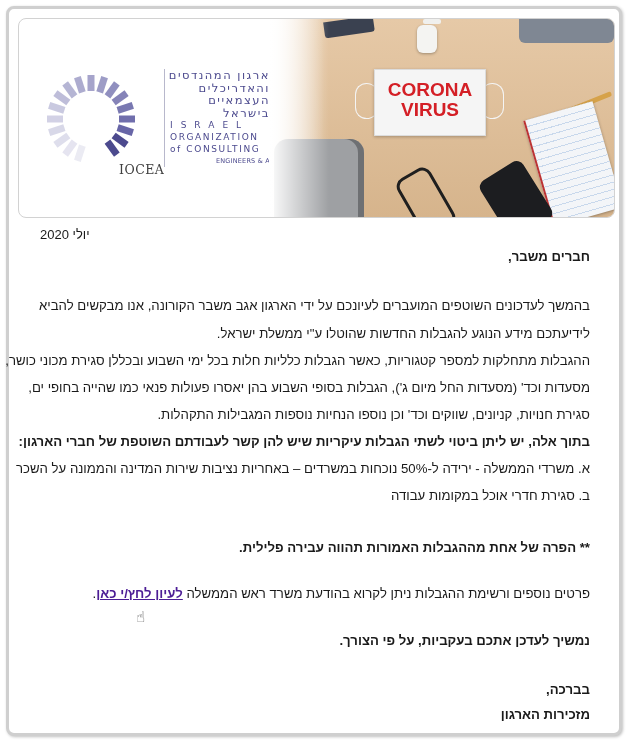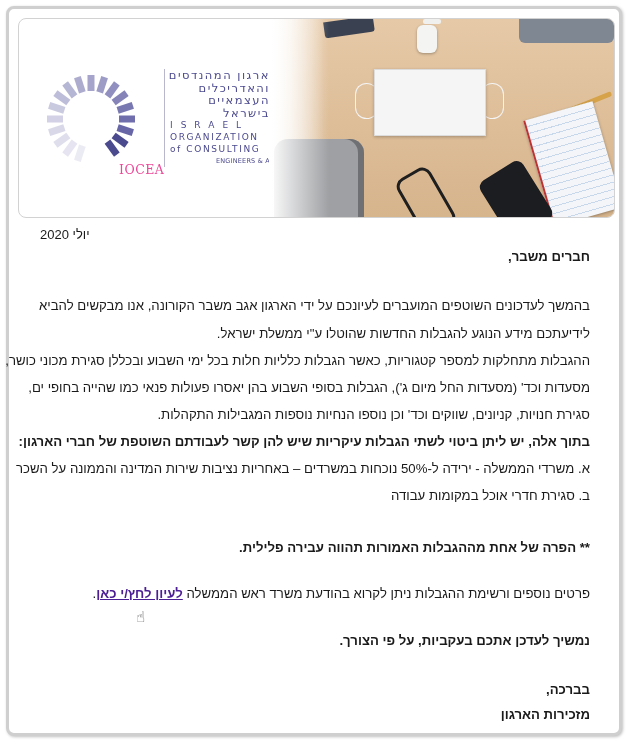--- a/index.html
+++ b/index.html
@@ -12,21 +12,21 @@
     }
     .banner {
       position: absolute; left: 18px; top: 18px; width: 595px; height: 198px;
       border: 1px solid #d2d2d2; border-radius: 8px; overflow: hidden; background: #fff;
     }
     .logo { position: absolute; left: 22px; top: 50px; width: 200px; height: 110px; }
     .logo-text { position: absolute; left: 123px; top: 0; width: 100px; border-left: 1px solid #b8b8cc; padding-left: 5px; color: #4c4a8e; }
     .logo-he { font-family: "DejaVu Sans", sans-serif; font-size: 11.5px; line-height: 12.5px; direction: rtl; text-align: right; letter-spacing: 1.5px; white-space: nowrap; }
     .logo-en { font-family: "DejaVu Sans", sans-serif; font-size: 9px; line-height: 12px; letter-spacing: 1.6px; white-space: nowrap; }
     .logo-en.small { font-size: 6.5px; letter-spacing: 0.2px; padding-left: 46px; }
-    .iocea { position: absolute; left: 78px; top: 93px; font-family: "DejaVu Serif", serif; font-size: 12.5px; color: #ec4899; letter-spacing: 0.5px; }
+    .iocea { position: absolute; left: 78px; top: 93px; font-family: "DejaVu Serif", serif; font-size: 12.5px; color: #404040; letter-spacing: 0.5px; }
     .photo {
       position: absolute; left: 250px; top: 0; width: 345px; height: 198px;
       background: linear-gradient(90deg, #ffffff 0%, rgba(255,255,255,0) 16%), linear-gradient(180deg, #e6c9a7 0%, #d6b48c 100%);
       background-blend-mode: normal;
     }
     .photo .fade { position:absolute; left:0; top:0; width:60px; height:100%; background: linear-gradient(90deg,#fff,rgba(255,255,255,0)); z-index:5; }
     .tablet { position:absolute; left:55px; top:0; width:50px; height:16px; background:#3a4150; border-radius:0 0 3px 3px; transform: rotate(-8deg); }
     .laptop { position:absolute; left:250px; top:0; width:95px; height:24px; background:#7f8793; border-radius:0 0 6px 6px; }
     .bottle { position:absolute; left:148px; top:6px; width:20px; height:28px; background:#f4f4f2; border-radius:6px; box-shadow:0 1px 3px rgba(0,0,0,0.3); }
     .bottle:after { content:""; position:absolute; left:6px; top:-6px; width:18px; height:5px; background:#f0f0ee; border-radius:2px; }
@@ -93,20 +93,22 @@
   <div class="photo">
     <div class="fade"></div>
     <div class="tablet"></div>
     <div class="laptop"></div>
     <div class="bottle"></div>
     <div class="pencil"></div>
     <div class="notebook"></div>
     <div class="strap l"></div>
     <div class="strap r"></div>
     <div class="mask">
+      <span class="mask-word first">CORONA</span>
+      <span class="mask-word">VIRUS</span>
     </div>
     <div class="pouch"></div>
     <div class="glasses"></div>
     <div class="phone"></div>
   </div>
 </div>
 
 <div class="date">יולי 2020</div>
 
 <div class="line bold" style="top:249px">חברים משבר,</div>

